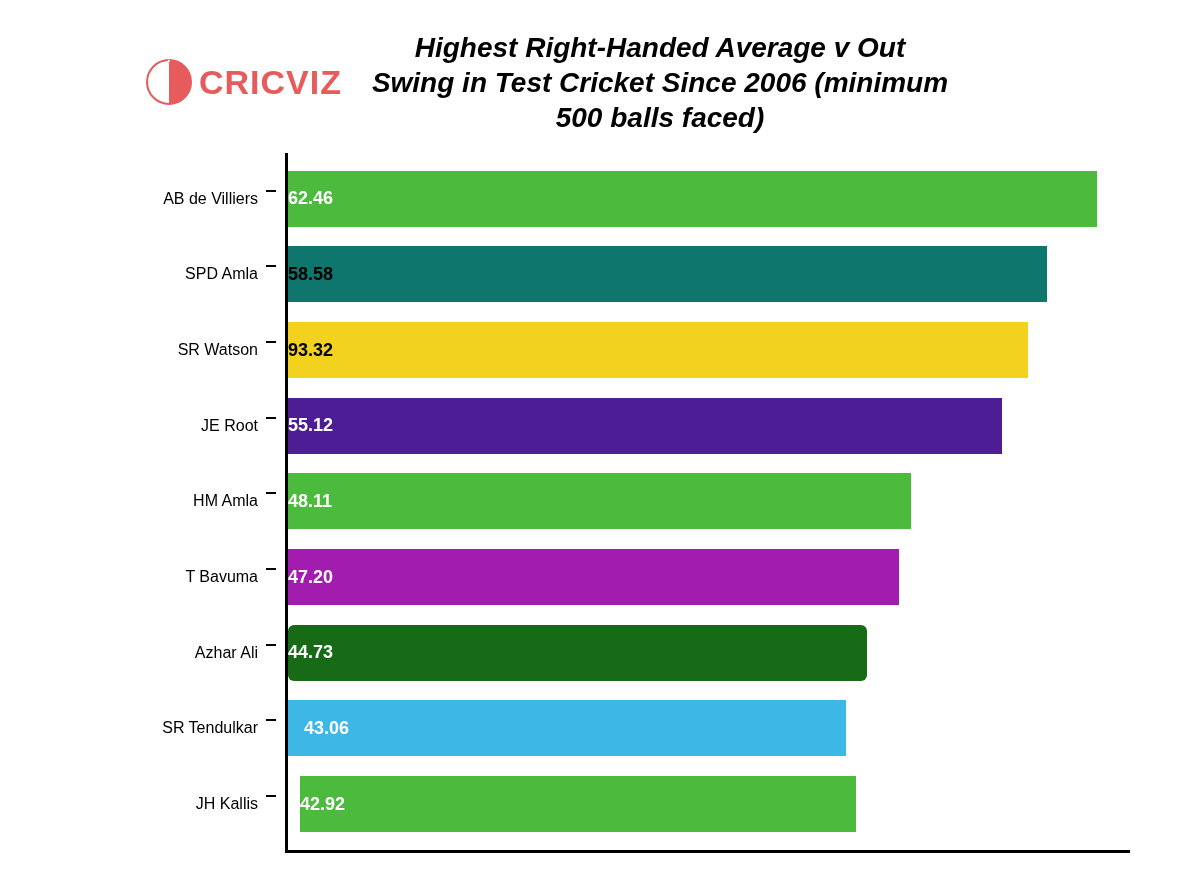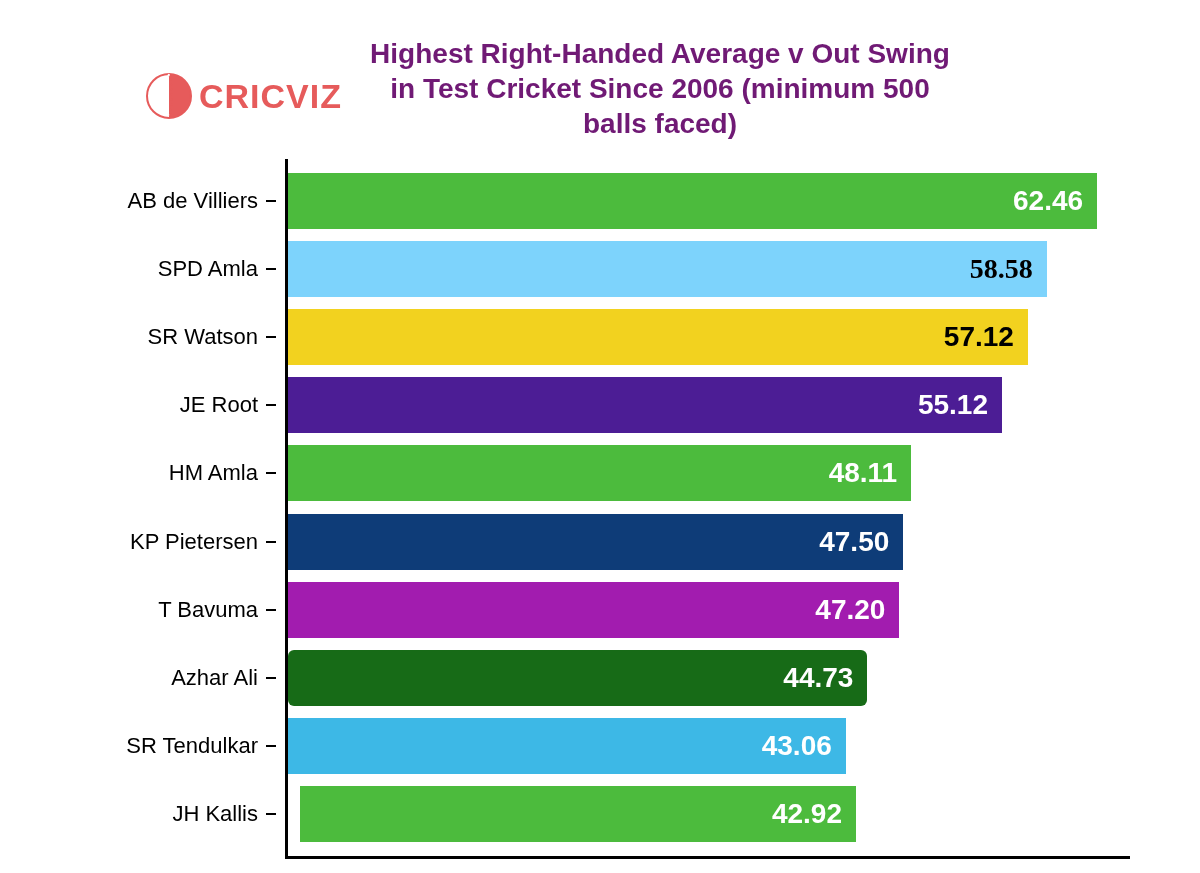--- a/index.html
+++ b/index.html
@@ -17,28 +17,29 @@
     left: 0;
     width: 1200px;
     height: 873px;
     padding: 20px 50px 40px 50px;
   }
   .title {
     text-align: center;
     font-weight: 700;
     font-size: 28px;
     line-height: 1.25;
-    color: #701a75;
-    margin: 16px auto 18px auto;
+    color: #000000;
+    margin: 10px auto 18px auto;
     max-width: 700px;
     padding-left: 120px;
+    font-style: italic;
   }
   .logo {
     position: absolute;
-    top: 72px;
+    top: 58px;
     left: 145px;
     display: flex;
     align-items: center;
     gap: 6px;
     opacity: 0.9;
     z-index: 0;
   }
   .logo-ball {
     width: 48px;
     height: 48px;
@@ -66,41 +67,40 @@
     position: relative;
     height: 56px;
     display: flex;
     align-items: center;
   }
   .ylabel {
     position: absolute;
     right: 100%;
     margin-right: 12px;
     white-space: nowrap;
-    font-size: 22px;
+    font-size: 16px;
     color: #000;
     display: flex;
-    align-items: center;
   }
   .tick {
     display: inline-block;
     width: 10px;
     height: 2px;
     background: #000;
     margin-left: 8px;
   }
   .bar {
     height: 100%;
     position: relative;
     display: flex;
     align-items: center;
-    justify-content: flex-end;
+    justify-content: flex-start;
     padding-right: 14px;
     font-weight: 700;
-    font-size: 28px;
+    font-size: 18px;
   }
 </style>
 </head>
 <body>
 
 <div class="chart-container">
 
   <div class="logo">
     <span class="logo-ball">
       <svg viewBox="0 0 48 48" width="48" height="48">
@@ -129,31 +129,31 @@
         </div>
         <div class="bar" style="width: 96.0923%; background: rgb(76, 187, 61); color: rgb(255, 255, 255);">
           <span>62.46</span>
         </div>
       </div>
       <div class="row">
         <div class="ylabel">
           <span>SPD Amla</span>
           <span class="tick"></span>
         </div>
-        <div class="bar" style="width: 90.1231%; background: #7dd3fc; color: rgb(0, 0, 0); font-family: Liberation Serif, serif;">
+        <div class="bar" style="width: 90.1231%; background: #0f766e; color: rgb(0, 0, 0);">
           <span>58.58</span>
         </div>
       </div>
       <div class="row">
         <div class="ylabel">
           <span>SR Watson</span>
           <span class="tick"></span>
         </div>
         <div class="bar" style="width: 87.8769%; background: rgb(242, 210, 31); color: rgb(0, 0, 0);">
-          <span>57.12</span>
+          <span>93.32</span>
         </div>
       </div>
       <div class="row">
         <div class="ylabel">
           <span>JE Root</span>
           <span class="tick"></span>
         </div>
         <div class="bar" style="width: 84.8%; background: #4c1d95; color: rgb(255, 255, 255);">
           <span>55.12</span>
         </div>
@@ -162,29 +162,20 @@
         <div class="ylabel">
           <span>HM Amla</span>
           <span class="tick"></span>
         </div>
         <div class="bar" style="width: 74.0154%; background: rgb(76, 187, 61); color: rgb(255, 255, 255);">
           <span>48.11</span>
         </div>
       </div>
       <div class="row">
         <div class="ylabel">
-          <span>KP Pietersen</span>
-          <span class="tick"></span>
-        </div>
-        <div class="bar" style="width: 73.0769%; background: rgb(14, 60, 120); color: rgb(255, 255, 255);">
-          <span>47.50</span>
-        </div>
-      </div>
-      <div class="row">
-        <div class="ylabel">
           <span>T Bavuma</span>
           <span class="tick"></span>
         </div>
         <div class="bar" style="width: 72.6154%; background: #a21caf; color: rgb(255, 255, 255);">
           <span>47.20</span>
         </div>
       </div>
       <div class="row">
         <div class="ylabel">
           <span>Azhar Ali</span>
@@ -192,21 +183,21 @@
         </div>
         <div class="bar" style="width: 68.8154%; background: rgb(23, 107, 23); color: rgb(255, 255, 255); border-radius: 6px;">
           <span>44.73</span>
         </div>
       </div>
       <div class="row">
         <div class="ylabel">
           <span>SR Tendulkar</span>
           <span class="tick"></span>
         </div>
-        <div class="bar" style="width: 66.2462%; background: rgb(61, 184, 230); color: rgb(255, 255, 255);">
+        <div class="bar" style="width: 66.2462%; background: rgb(61, 184, 230); color: rgb(255, 255, 255); padding-left: 16px;">
           <span>43.06</span>
         </div>
       </div>
       <div class="row">
         <div class="ylabel">
           <span>JH Kallis</span>
           <span class="tick"></span>
         </div>
         <div class="bar" style="width: 66.0308%; background: rgb(76, 187, 61); color: rgb(255, 255, 255); margin-left: 12px;">
           <span>42.92</span>

